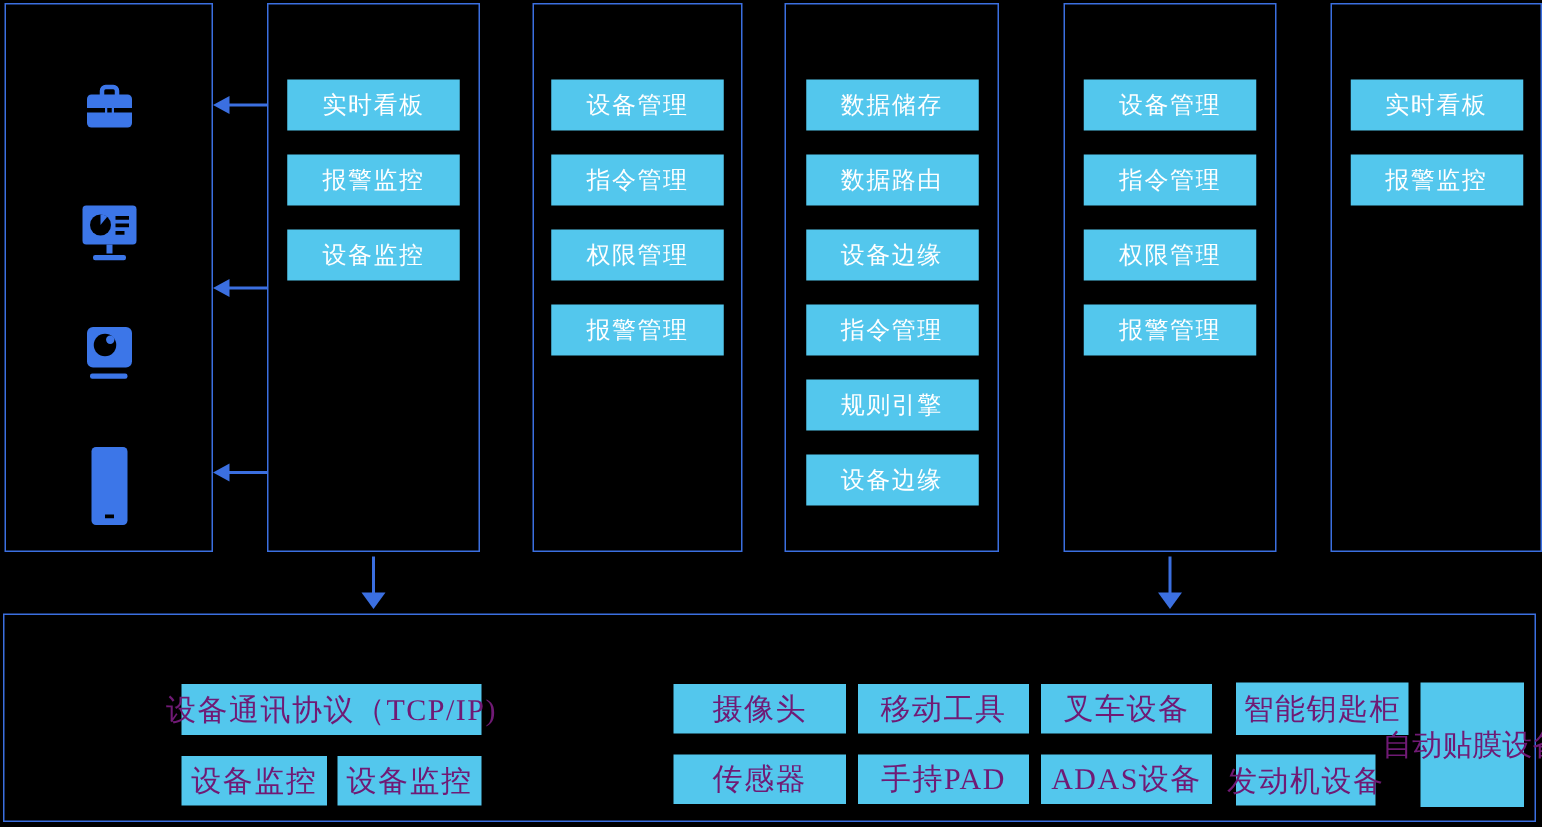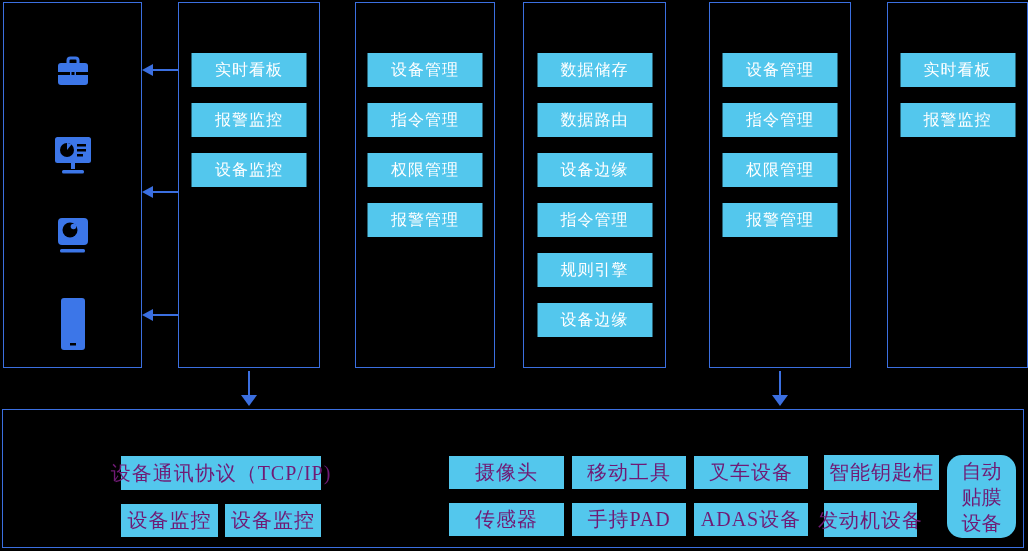--- a/index.html
+++ b/index.html
@@ -32,21 +32,21 @@
     height:34px;background:#53C7ED;color:#fff;
     display:flex;align-items:center;justify-content:center;
     font-size:16px;letter-spacing:1px;white-space:nowrap;
   }
   .bchip{
     position:absolute;background:#53C7ED;color:#701a75;
     display:flex;align-items:center;justify-content:center;
     font-size:20px;letter-spacing:1px;white-space:nowrap;
     box-sizing:border-box;
   }
-  .bchip.tall{flex-direction:column;line-height:26px;letter-spacing:0;border-radius:15px;}
+  .bchip.tall{flex-direction:row;line-height:26px;letter-spacing:0;}
 
   
   .icon-slot{position:absolute;left:0;width:100%;display:flex;justify-content:center;}
   #icon1{top:53px;} #icon2{top:133px;} #icon3{top:214px;} #icon4{top:294px;}
 
   
   .arrow-left{position:absolute;width:36px;height:12px;}
   .arrow-left .shaft{position:absolute;right:0;top:5px;width:27px;height:2px;background:#3B6FE0;}
   .arrow-left .head{position:absolute;left:0;top:0;width:0;height:0;
     border-right:11px solid #3B6FE0;border-top:6px solid transparent;border-bottom:6px solid transparent;}

